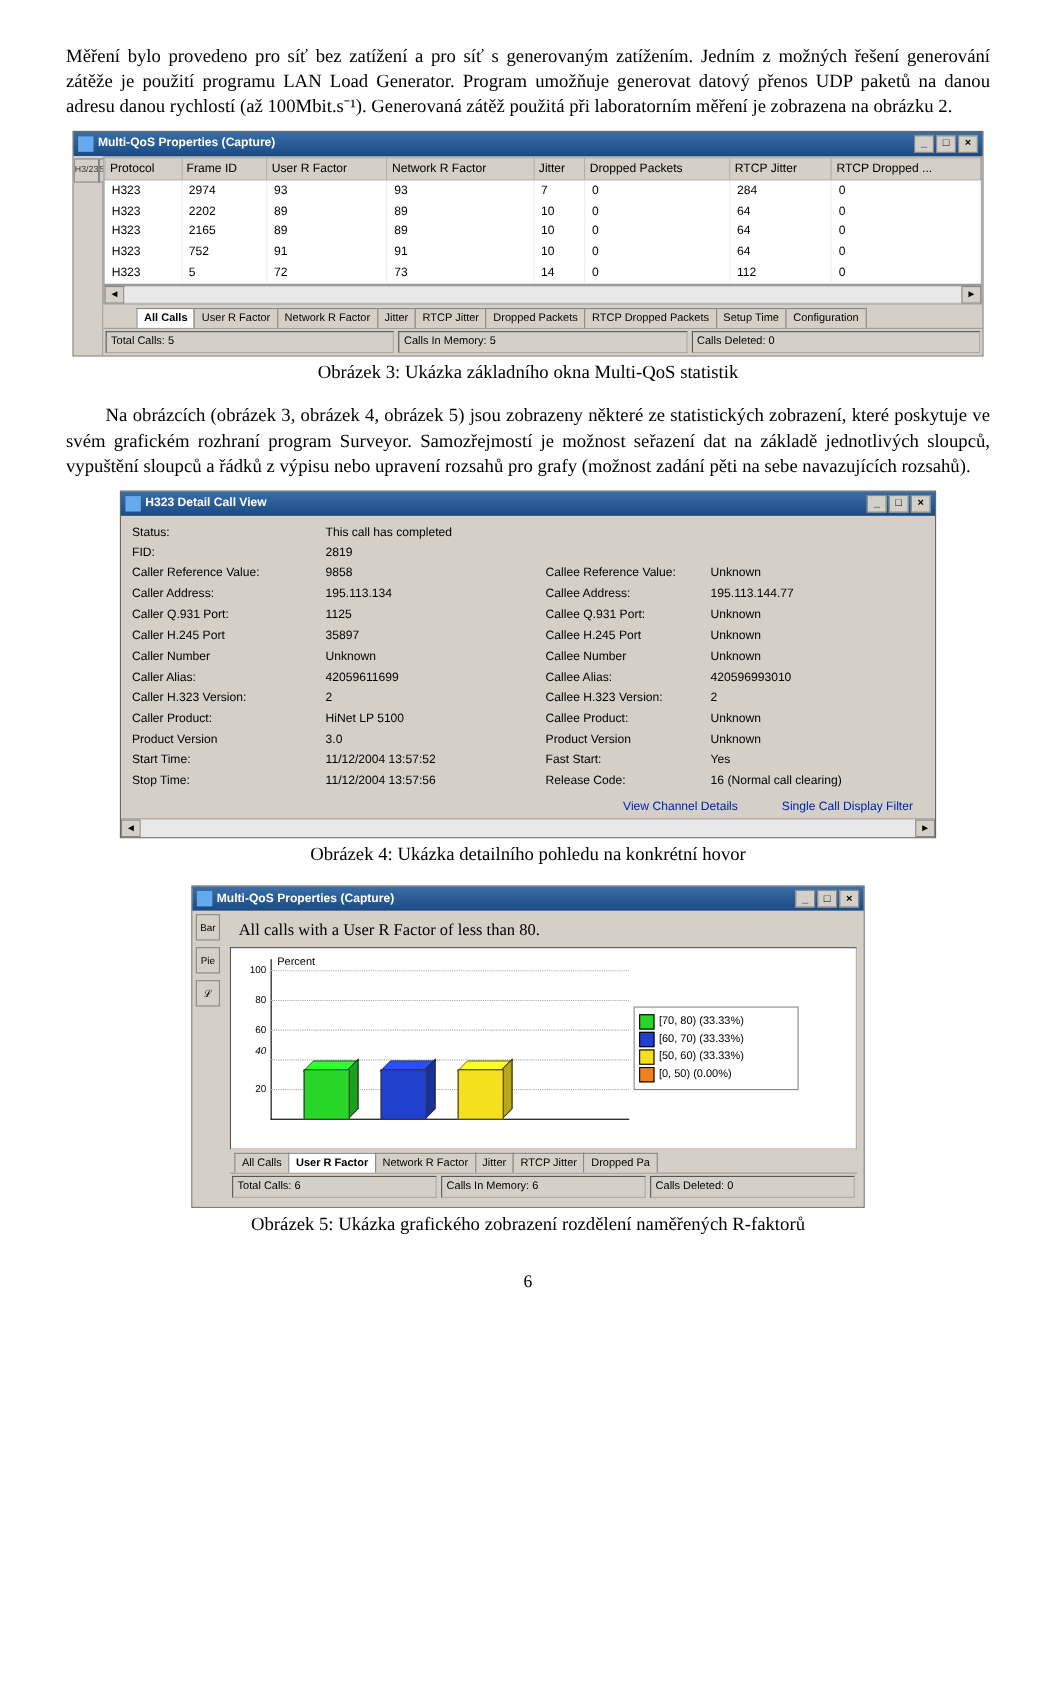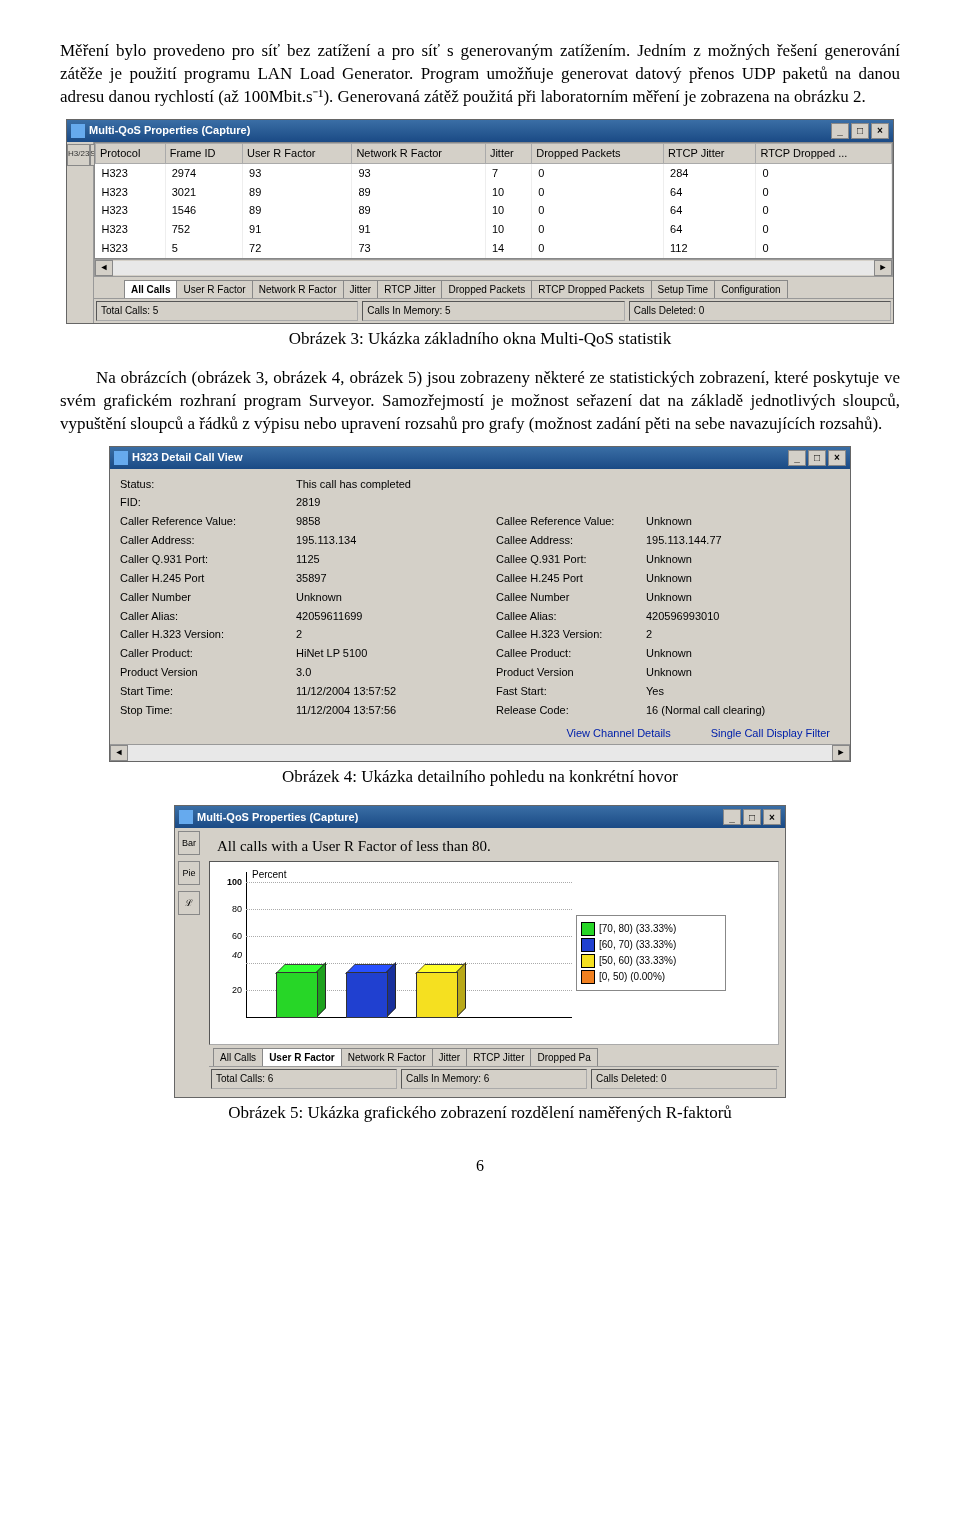--- a/index.html
+++ b/index.html
@@ -122,31 +122,31 @@
                 <td>2974</td>
                 <td>93</td>
                 <td>93</td>
                 <td>7</td>
                 <td>0</td>
                 <td>284</td>
                 <td>0</td>
               </tr>
               <tr>
                 <td>H323</td>
-                <td>3021</td>
+                <td>2202</td>
                 <td>89</td>
                 <td>89</td>
                 <td>10</td>
                 <td>0</td>
                 <td>64</td>
                 <td>0</td>
               </tr>
               <tr>
                 <td>H323</td>
-                <td>1546</td>
+                <td>2165</td>
                 <td>89</td>
                 <td>89</td>
                 <td>10</td>
                 <td>0</td>
                 <td>64</td>
                 <td>0</td>
               </tr>
               <tr>
                 <td>H323</td>
                 <td>752</td>
@@ -315,21 +315,21 @@
       <div class="sbtn">ℒ</div>
     </div>
     <div class="w3main">
       <div class="w3txt">All calls with a User R Factor of less than 80.</div>
       <div class="plotwrap">
         <div class="plot" id="plot">
           <div class="ptitle">Percent</div>
           <div class="yaxis"></div>
             <div class="xaxis"></div>
         <div class="gridl" style="top: 14px;"></div>
-            <div class="yt" style="top: 14px; font-weight: bold;">100</div>
+            <div class="yt" style="top: 14px;">100</div>
             <div class="gridl" style="top: 41.2px;"></div>
             <div class="yt" style="top: 41.2px;">80</div>
             <div class="gridl" style="top: 68.4px;"></div>
             <div class="yt" style="top: 68.4px;">60</div>
             <div class="gridl" style="top: 95.6px;"></div>
             <div class="yt" style="top: 87px; font-style: italic;">40</div>
             <div class="gridl" style="top: 122.8px;"></div>
             <div class="yt" style="top: 122.8px;">20</div>
             <div class="bar3d" style="left: 60px;">
               <div class="top" style="bottom: 43.9956px; background: rgb(39, 214, 39); filter: brightness(1.25);"></div>

